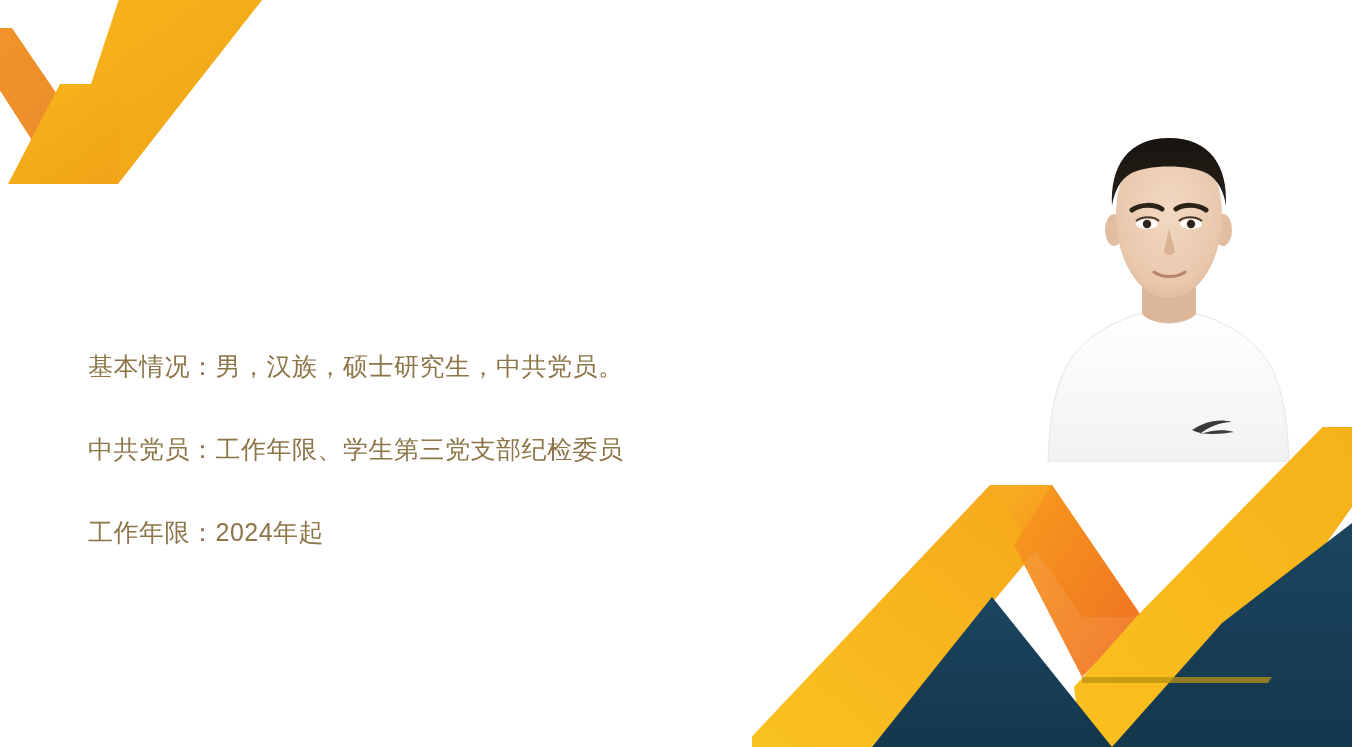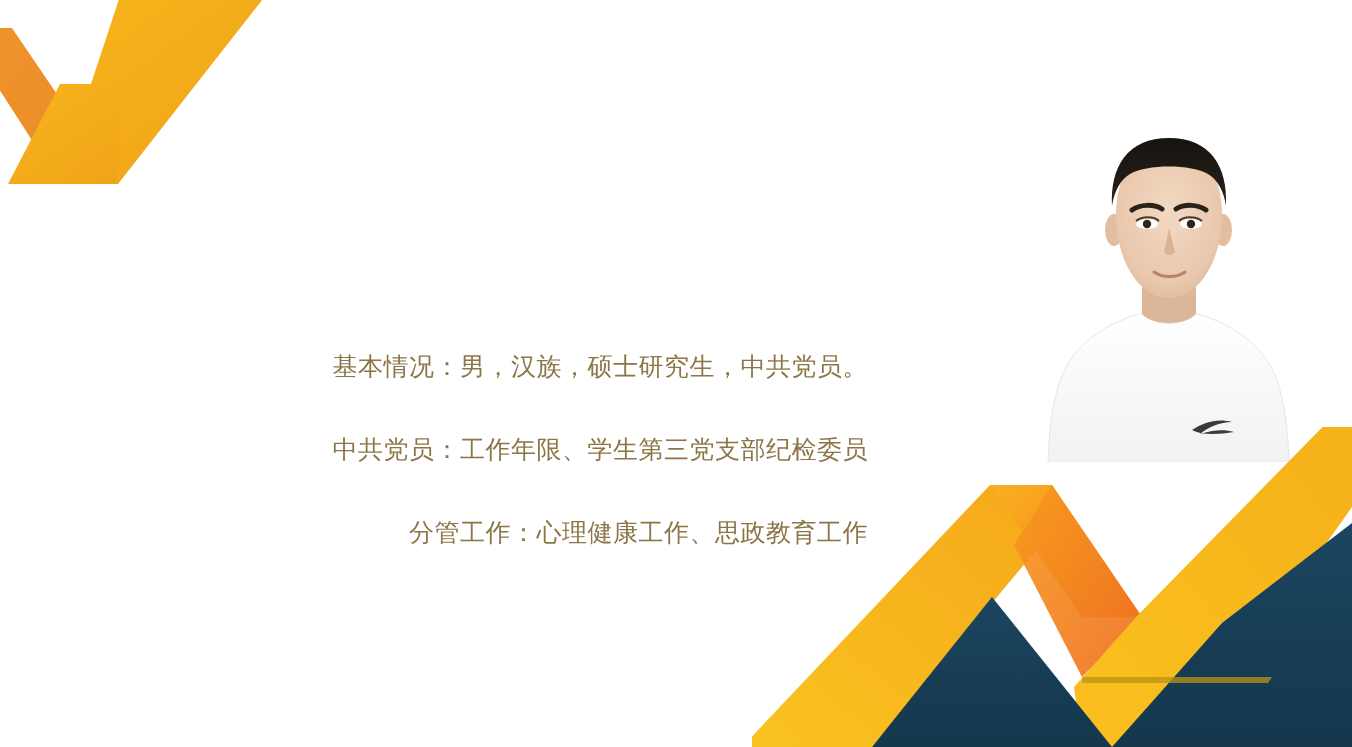--- a/index.html
+++ b/index.html
@@ -9,21 +9,20 @@
   }
   body {
     font-family: "Liberation Sans", "DejaVu Sans", sans-serif;
   }
   #slide {
     position: relative;
     width: 1352px;
     height: 747px;
     background: #ffffff;
     overflow: hidden;
-    text-align: right;
   }
 
   
   .deco {
     position: absolute;
     pointer-events: none;
   }
   #deco-top-left {
     left: 0;
     top: 0;
@@ -157,21 +156,21 @@
   </div>
 
   <div id="info-block">
     <p class="info-line">
       <span class="info-label">基本情况：</span><span class="info-value">男，汉族，硕士研究生，中共党员。</span>
     </p>
     <p class="info-line">
       <span class="info-label">中共党员：</span><span class="info-value">工作年限、学生第三党支部纪检委员</span>
     </p>
     <p class="info-line">
-      <span class="info-label">分管工作：</span><span class="info-value">心理健康工作、思政教育工作</span>
+      <span class="info-label">工作年限：</span><span class="info-value">2024年起</span>
     </p>
   </div>
 
   <div class="deco" id="deco-bottom-right">
     <svg viewBox="0 0 600 320" preserveAspectRatio="none">
       <defs>
         <linearGradient id="brYellow" x1="0" y1="1" x2="1" y2="0">
           <stop offset="0%" stop-color="#f9c320"></stop>
           <stop offset="100%" stop-color="#f6a81b"></stop>
         </linearGradient>

